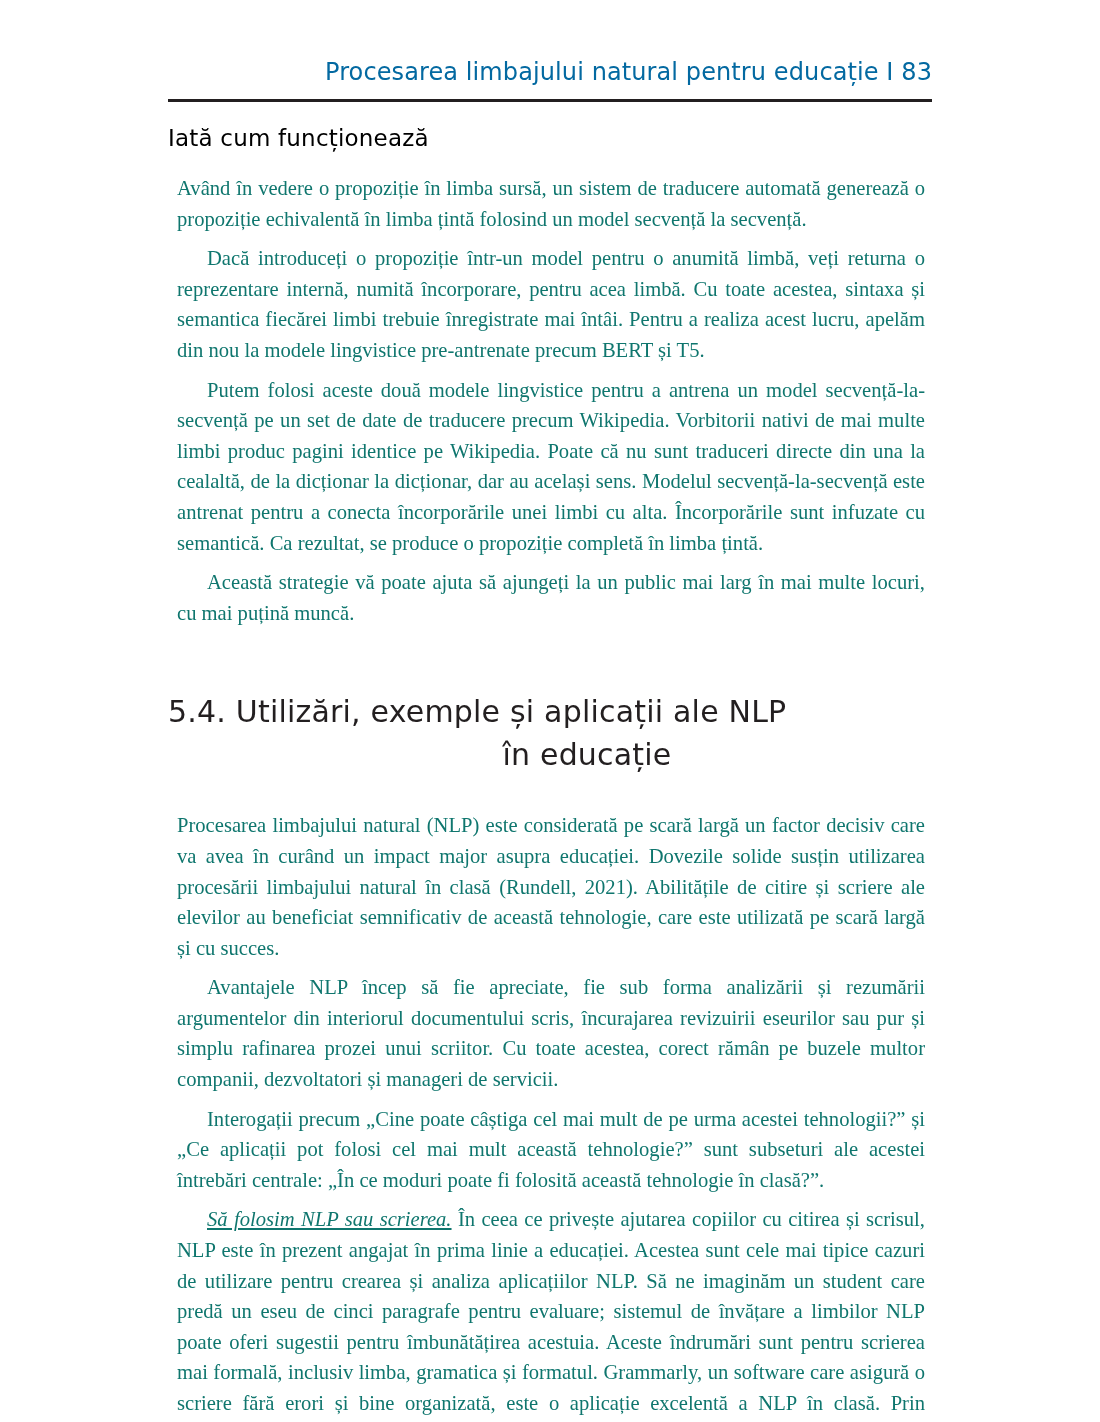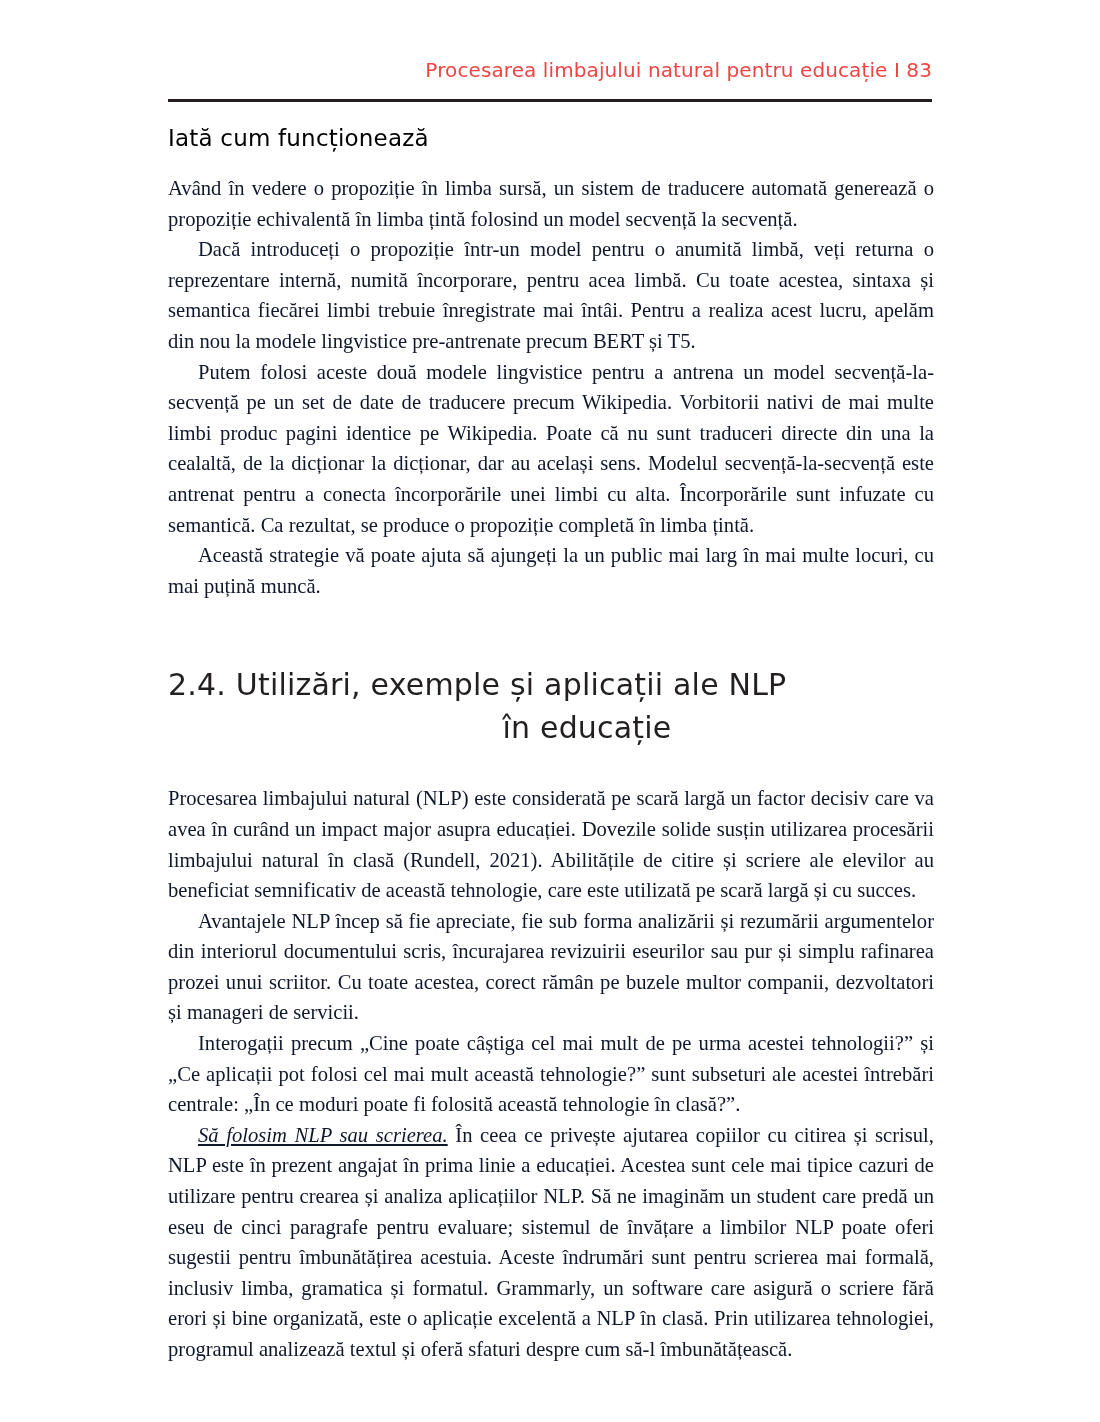--- a/index.html
+++ b/index.html
@@ -15,22 +15,22 @@
     box-sizing: border-box;
     overflow: hidden;
   }
   .header {
     position: absolute;
     left: 168px;
     top: 58px;
     width: 764px;
     text-align: right;
     font-family: "DejaVu Sans", sans-serif;
-    font-size: 20px;
-    color: #ef4444;
+    font-size: 24px;
+    color: #0369a1;
     letter-spacing: 0.1px;
   }
   .header-rule {
     position: absolute;
     left: 168px;
     top: 99px;
     width: 764px;
     height: 2.5px;
     background: #231f20;
   }
@@ -45,22 +45,22 @@
     font-size: 23px;
     font-weight: 400;
     color: #000000;
     margin: 0 0 22px 0;
     letter-spacing: 0.2px;
   }
   p.body {
     font-family: "Liberation Serif", serif;
     font-size: 20.6px;
     line-height: 30.6px;
-    color: #0f172a;
-    margin: 0;
+    color: #0f766e;
+    margin: 9px;
     text-align: justify;
     text-justify: inter-word;
   }
   p.body.indent {
     text-indent: 30px;
   }
   .section-title {
     font-family: "DejaVu Sans", sans-serif;
     font-size: 30px;
     font-weight: 400;
@@ -90,21 +90,21 @@
   <div class="content">
 
     <h2 class="sub-heading">Iată cum funcționează</h2>
 
     <p class="body">Având în vedere o propoziție în limba sursă, un sistem de traducere automată generează o propoziție echivalentă în limba țintă folosind un model secvență la secvență.</p>
     <p class="body indent">Dacă introduceți o propoziție într-un model pentru o anumită limbă, veți returna o reprezentare internă, numită încorporare, pentru acea limbă. Cu toate acestea, sintaxa și semantica fiecărei limbi trebuie înregistrate mai întâi. Pentru a realiza acest lucru, apelăm din nou la modele lingvistice pre-antrenate precum BERT și T5.</p>
     <p class="body indent">Putem folosi aceste două modele lingvistice pentru a antrena un model secvență-la-secvență pe un set de date de traducere precum Wikipedia. Vorbitorii nativi de mai multe limbi produc pagini identice pe Wikipedia. Poate că nu sunt traduceri directe din una la cealaltă, de la dicționar la dicționar, dar au același sens. Modelul secvență-la-secvență este antrenat pentru a conecta încorporările unei limbi cu alta. Încorporările sunt infuzate cu semantică. Ca rezultat, se produce o propoziție completă în limba țintă.</p>
     <p class="body indent">Această strategie vă poate ajuta să ajungeți la un public mai larg în mai multe locuri, cu mai puțină muncă.</p>
 
     <h1 class="section-title">
-      <span>2.4. Utilizări, exemple și aplicații ale NLP</span>
+      <span>5.4. Utilizări, exemple și aplicații ale NLP</span>
       <span class="line2">în educație</span>
     </h1>
 
     <p class="body">Procesarea limbajului natural (NLP) este considerată pe scară largă un factor decisiv care va avea în curând un impact major asupra educației. Dovezile solide susțin utilizarea procesării limbajului natural în clasă (Rundell, 2021). Abilitățile de citire și scriere ale elevilor au beneficiat semnificativ de această tehnologie, care este utilizată pe scară largă și cu succes.</p>
     <p class="body indent">Avantajele NLP încep să fie apreciate, fie sub forma analizării și rezumării argumentelor din interiorul documentului scris, încurajarea revizuirii eseurilor sau pur și simplu rafinarea prozei unui scriitor. Cu toate acestea, corect rămân pe buzele multor companii, dezvoltatori și manageri de servicii.</p>
     <p class="body indent">Interogații precum „Cine poate câștiga cel mai mult de pe urma acestei tehnologii?” și „Ce aplicații pot folosi cel mai mult această tehnologie?” sunt subseturi ale acestei întrebări centrale: „În ce moduri poate fi folosită această tehnologie în clasă?”.</p>
     <p class="body indent"><em class="it">Să folosim NLP sau scrierea.</em><span> În ceea ce privește ajutarea copiilor cu citirea și scrisul, NLP este în prezent angajat în prima linie a educației. Acestea sunt cele mai tipice cazuri de utilizare pentru crearea și analiza aplicațiilor NLP. Să ne imaginăm un student care predă un eseu de cinci paragrafe pentru evaluare; sistemul de învățare a limbilor NLP poate oferi sugestii pentru îmbunătățirea acestuia. Aceste îndrumări sunt pentru scrierea mai formală, inclusiv limba, gramatica și formatul. Grammarly, un software care asigură o scriere fără erori și bine organizată, este o aplicație excelentă a NLP în clasă. Prin utilizarea tehnologiei, programul analizează textul și oferă sfaturi despre cum să-l îmbunătățească.</span></p>
 
   </div>
 </div>

